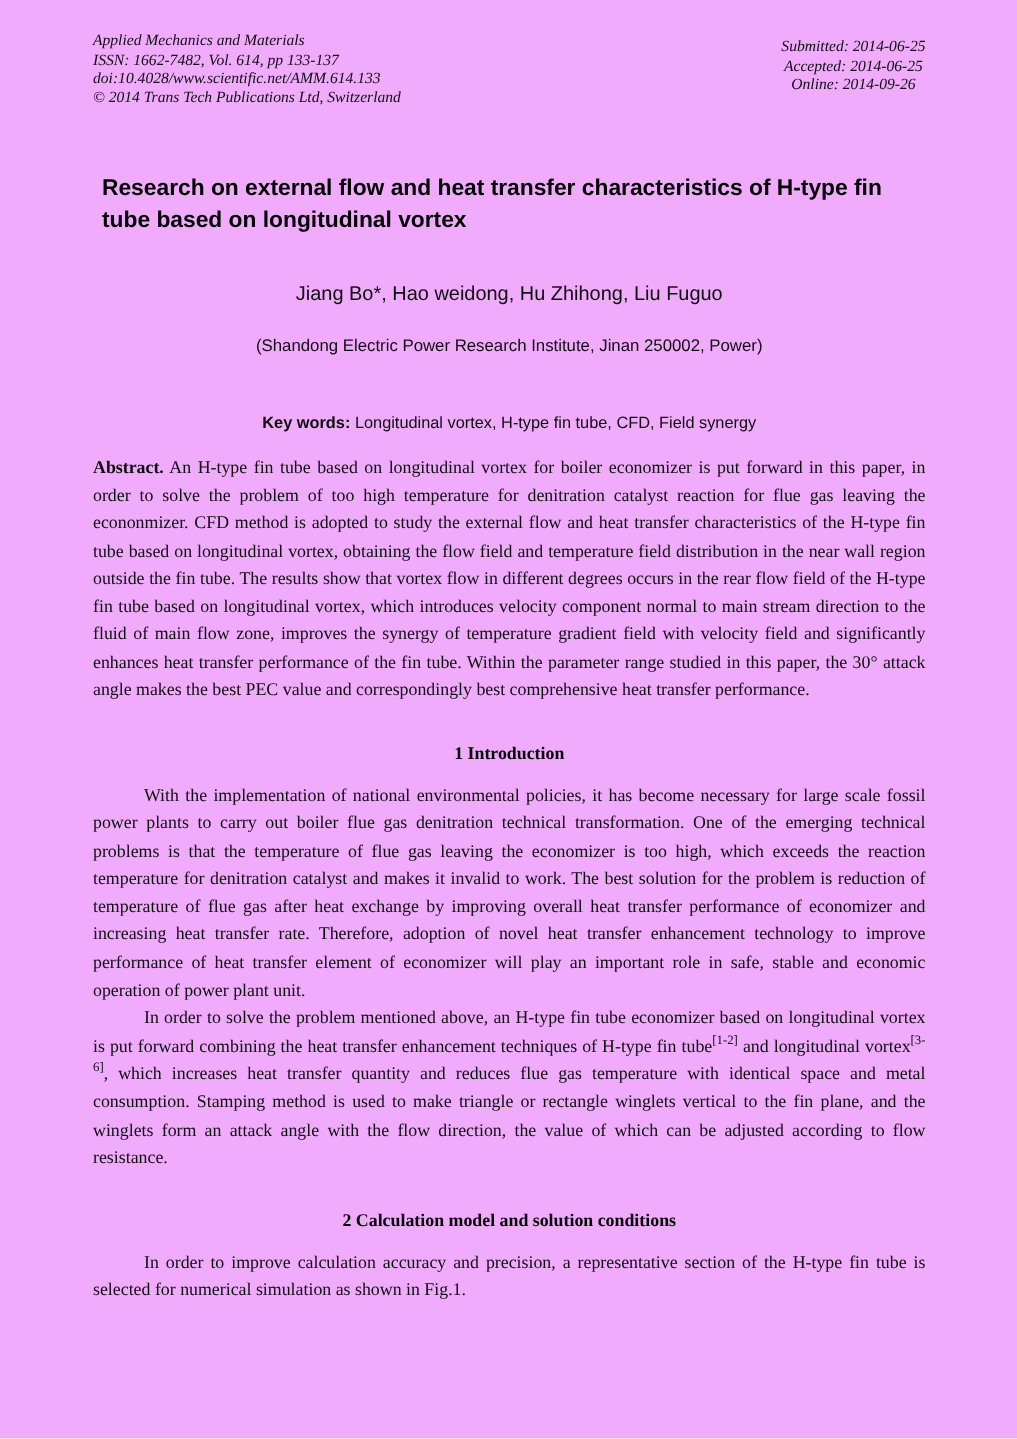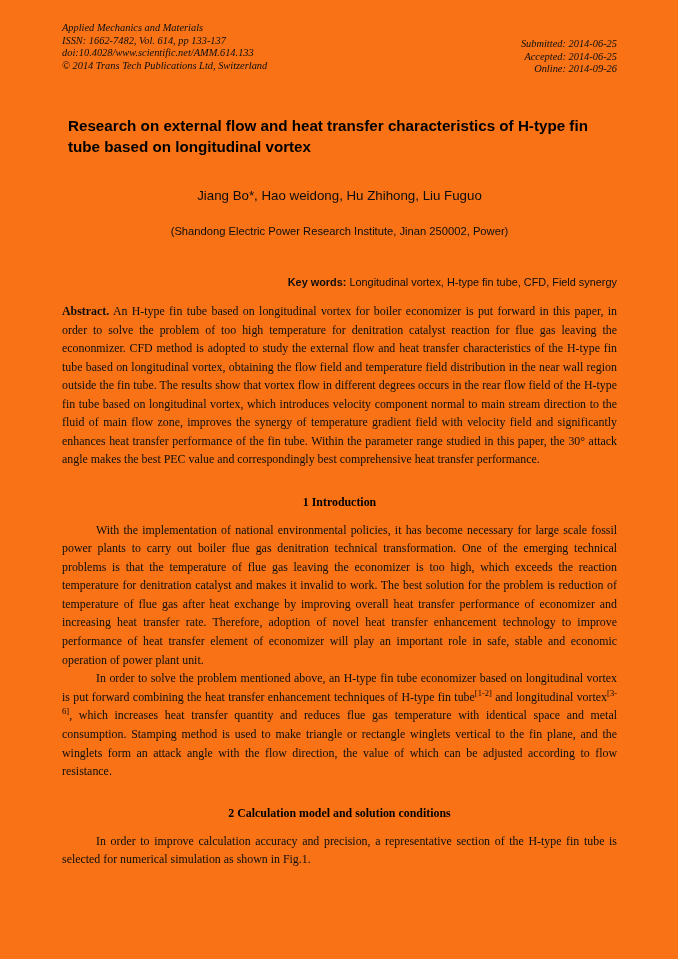--- a/index.html
+++ b/index.html
@@ -4,21 +4,21 @@
 <style>
   html, body {
     margin: 0;
     padding: 0;
     background: #ffffff;
   }
   .page {
     position: relative;
     width: 678px;
     height: 959px;
-    background: #f97316;
+    background: #f0abfc;
     overflow: hidden;
     box-sizing: border-box;
     padding-left: 20px;
   }
   .content {
     position: absolute;
     left: 62px;
     top: 22px;
     width: 555px;
   }
@@ -36,22 +36,22 @@
   .journal-header-left {
     position: absolute;
     left: 0;
     top: 0;
     text-align: left;
     white-space: nowrap;
   }
   .journal-header-right {
     position: absolute;
     right: 0;
-    top: 16px;
-    text-align: right;
+    top: 4px;
+    text-align: center;
     white-space: nowrap;
   }
   .journal-header div { white-space: nowrap; }
 
   
   .title {
     margin-top: 40px;
     font-family: "Liberation Sans", "DejaVu Sans", sans-serif;
     font-weight: bold;
     font-size: 15.2px;
@@ -77,21 +77,21 @@
     color: #0d0d0d;
   }
 
   
   .keywords {
     margin-top: 36px;
     font-family: "Liberation Sans", "DejaVu Sans", sans-serif;
     font-size: 10.9px;
     line-height: 15px;
     color: #0d0d0d;
-    text-align: right;
+    text-align: center;
   }
   .keywords .kw-label {
     font-weight: bold;
   }
 
   
   .abstract {
     margin-top: 12px;
     font-family: "Liberation Serif", "DejaVu Serif", serif;
     font-size: 11.9px;

